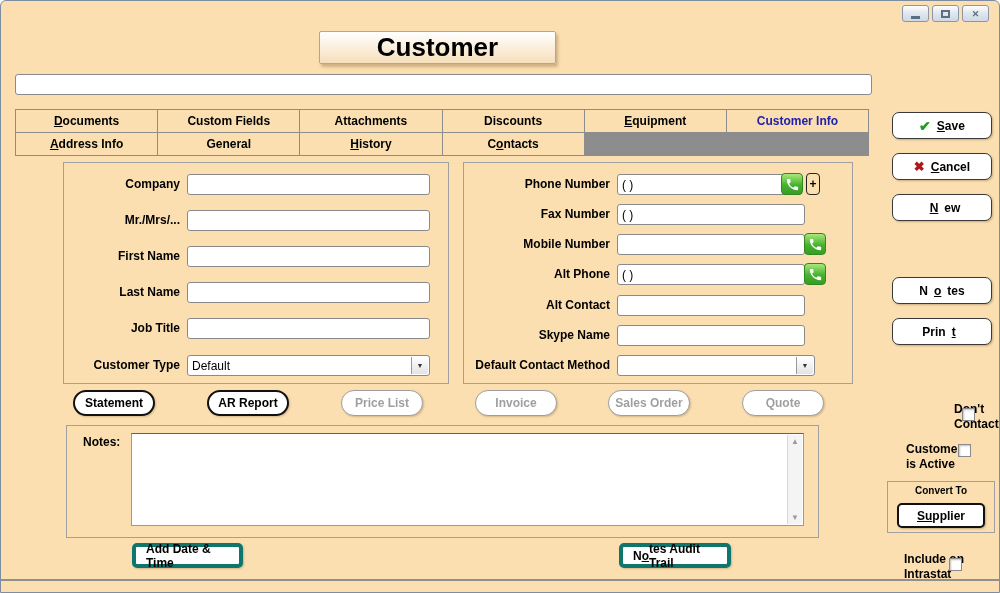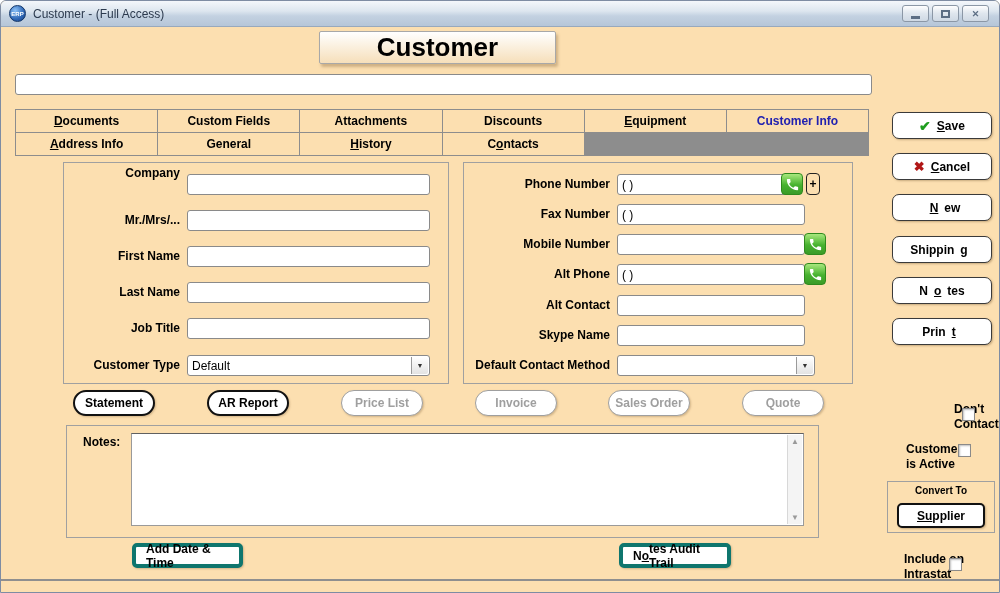--- a/index.html
+++ b/index.html
@@ -101,26 +101,20 @@
     align-items:center; justify-content:center; font-size:12px; font-weight:bold;
     box-shadow:1px 1px 2px rgba(150,120,80,.5); }
 
   .bottom-line { position:absolute; left:0; right:0; top:578px; height:2px; background:#8f8f8f; }
 </style>
 </head>
 <body>
 
 <div class="window">
 
-  <div class="titlebar">
-    <div class="app-icon">
-        <span>ERP</span>
-      </div>
-    <div class="title-text">Customer - (Full Access)</div>
-  </div>
   <div class="win-controls">
     <div class="win-btn">
         <span class="min-bar"></span>
       </div>
     <div class="win-btn">
         <span class="max-box"></span>
       </div>
     <div class="win-btn">
         <span>✕</span>
       </div>
@@ -178,21 +172,21 @@
         <span>istory</span>
       </div>
     <div class="tab mn">
         <span>C</span>
         <span class="u">o</span>
         <span>ntacts</span>
       </div>
   </div>
 
   <div class="grp" style="left:62px; top:161px; width:386px; height:222px;">
-    <span class="flabel" style="left:0; top:3px; width:116px;">Company</span>
+    <span class="flabel" style="left:0; top:14px; width:116px;">Company</span>
     <div class="tinput" style="left:123px; top:11px; width:243px;">
         <span></span>
       </div>
 
     <span class="flabel" style="left:0; top:50px; width:116px;">Mr./Mrs/...</span>
     <div class="tinput" style="left:123px; top:47px; width:243px;">
         <span></span>
       </div>
 
     <span class="flabel" style="left:0; top:86px; width:116px;">First Name</span>
@@ -315,25 +309,20 @@
   </div>
   <div class="sbtn" style="top:152px;">
     <span class="ico-x">✖</span>
     <span class="mn"><span></span><span class="u">C</span><span>ancel</span></span>
   </div>
   <div class="sbtn mn" style="top:193px;">
       <span></span>
       <span class="u">N</span>
       <span>ew</span>
     </div>
-  <div class="sbtn mn" style="top:235px;">
-      <span>Shippin</span>
-      <span class="u">g</span>
-      <span></span>
-    </div>
   <div class="sbtn mn" style="top:276px;">
       <span>N</span>
       <span class="u">o</span>
       <span>tes</span>
     </div>
   <div class="sbtn mn" style="top:317px;">
       <span>Prin</span>
       <span class="u">t</span>
       <span></span>
     </div>

